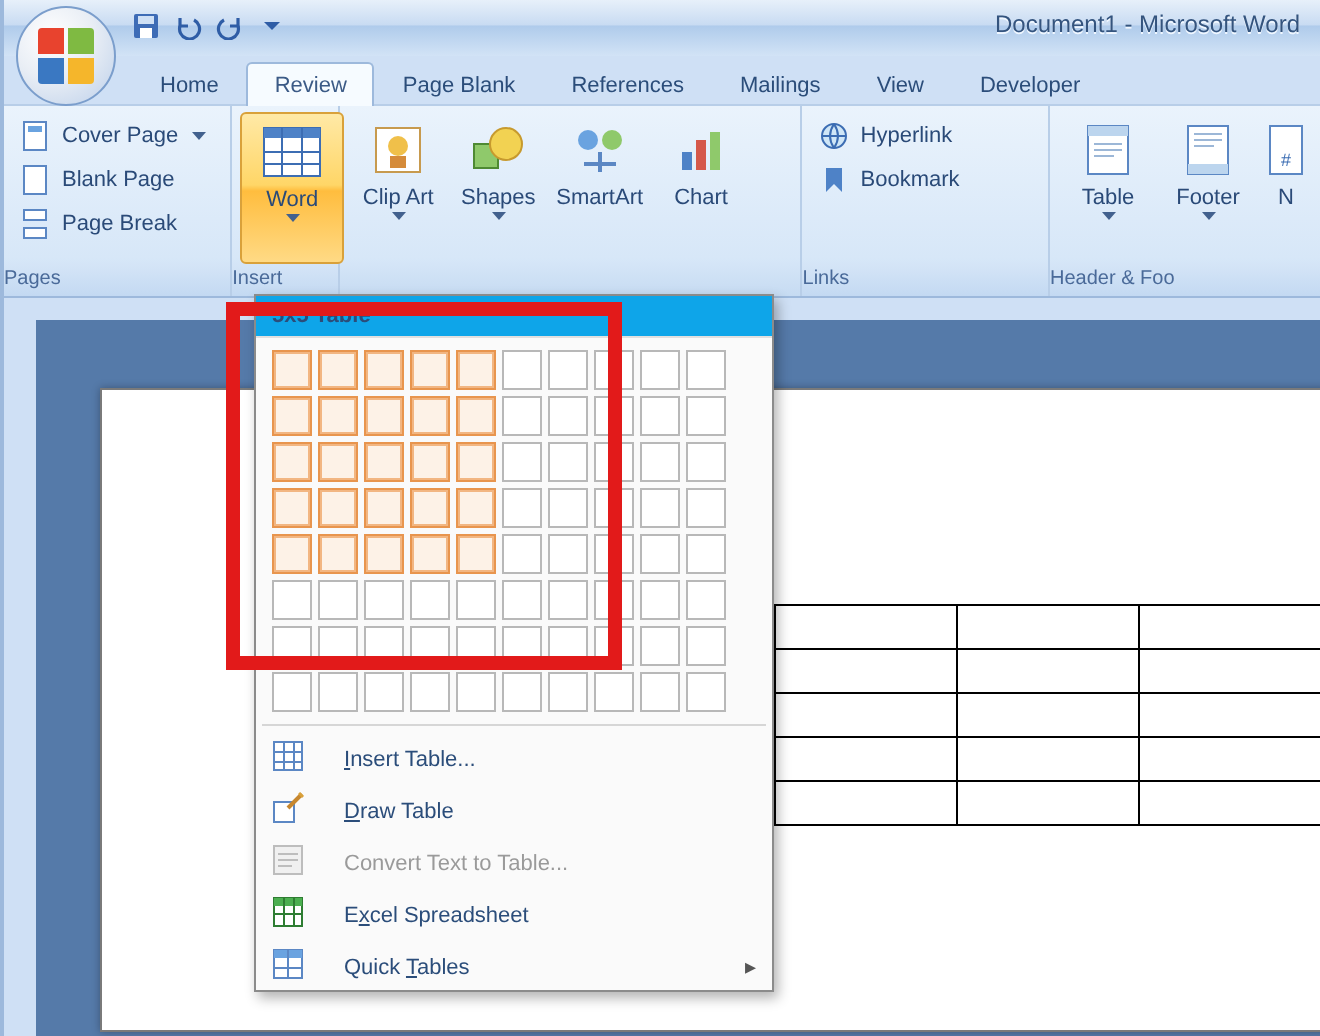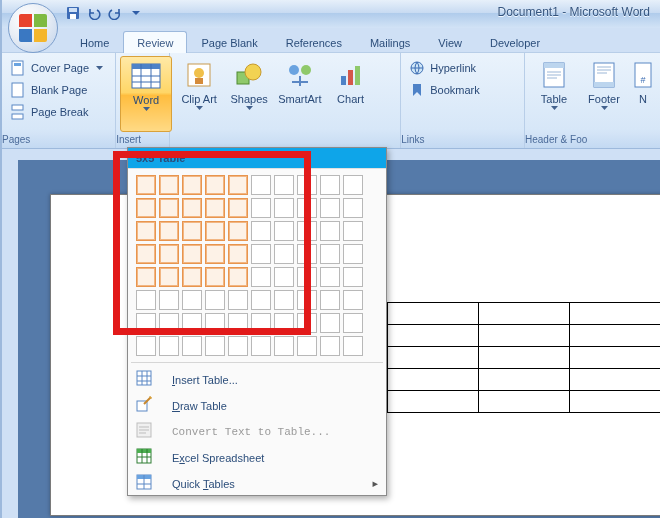--- a/index.html
+++ b/index.html
@@ -32,21 +32,21 @@
   .big-btn.active{background:linear-gradient(#ffe9a6,#ffd667 48%,#ffbd3e 52%,#ffda85);border:1px solid #d9a13a;}
   .dd-arrow{width:7px;height:4px;margin-top:1px;}
   .dropdown{position:absolute;left:125px;top:147px;width:258px;background:#fafafa;border:1px solid #8b8b8b;box-shadow:2px 3px 6px rgba(0,0,0,.3);z-index:10;}
   .dd-head{padding:4px 8px;font-weight:bold;color:#2b4d7a;border-bottom:1px solid #e0e0e0;background:#0ea5e9;}
   .grid-wrap{padding:6px 8px 4px;}
   .grid{display:grid;grid-template-columns:repeat(10,20px);grid-template-rows:repeat(8,20px);gap:3px;}
   .cell{width:18px;height:18px;border:1px solid #b8b8b8;background:#fff;}
   .cell.sel{border:1px solid #e8954e;background:#fdf2e7;box-shadow:inset 0 0 0 1px #f2b682;}
   .dd-sep{height:1px;background:#d6d6d6;margin:2px 3px;}
   .dd-item{display:flex;align-items:flex-end;gap:20px;padding:5px 8px;color:#2b4d7a;}
-  .dd-item.disabled{color:#9a9a9a;font-family:Liberation Mono, monospace;}
+  .dd-item.disabled{color:#9a9a9a;}
   .dd-item .mi{width:16px;height:16px;display:flex;align-items:center;justify-content:center;}
   .dd-item .arw{margin-left:auto;color:#555;}
   .red-box{position:absolute;left:111px;top:151px;width:184px;height:170px;border:7px solid #e21a1a;z-index:20;pointer-events:none;}
   .doc{position:absolute;left:16px;top:160px;right:0;bottom:0;background:#557aa9;}
   .page{position:absolute;left:32px;top:34px;right:-20px;height:320px;background:#fff;border:1px solid #7a7a7a;box-shadow:0 0 4px rgba(0,0,0,.3);}
   .tbl{position:absolute;left:385px;top:302px;border-collapse:collapse;}
   .tbl td{border:1px solid #000;width:88px;height:19px;}
   .ruler{position:absolute;top:160px;left:16px;right:0;height:16px;background:#e9eef5;border-bottom:1px solid #9db9dc;z-index:0;}
   u.ak{text-decoration:underline;}
 </style>

